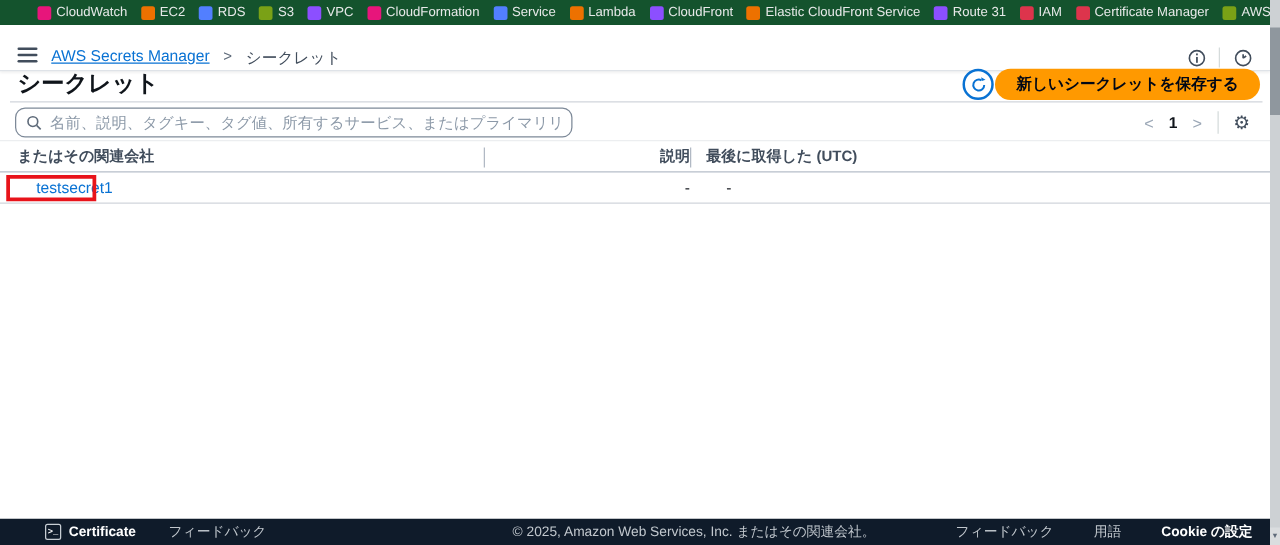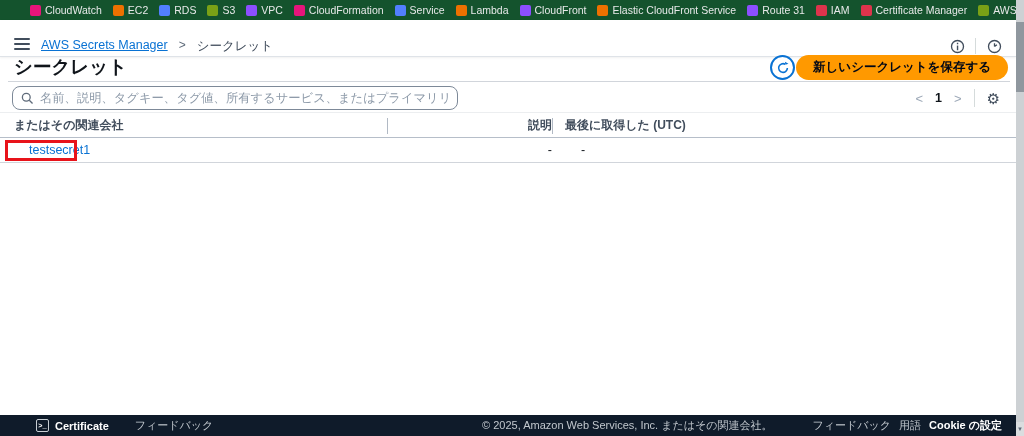--- a/index.html
+++ b/index.html
@@ -88,21 +88,21 @@
     padding:0 14px 0 36px; font-size:11px; color:#d1d5db;
   }
   .footer .left { display:flex; align-items:center; gap:26px; }
   .cloudshell { display:flex; align-items:center; gap:6px; color:#ffffff; font-weight:700; cursor:pointer; }
   .cloudshell-icon {
     width:13px; height:13px; border:1px solid #c8ced4; border-radius:2px;
     font-size:7px; color:#fff; display:flex; align-items:center; justify-content:center;
     font-family:"Liberation Mono", monospace; font-weight:700;
   }
   .footer-link { cursor:pointer; color:#c1c7cd; }
-  .footer .right { margin-left:auto; display:flex; align-items:flex-start; gap:8px; }
+  .footer .right { margin-left:auto; display:flex; align-items:flex-start; gap:32px; }
   .copyright { color:#c1c7cd; margin-right:32px; }
   .cookie-link { color:#ffffff; font-weight:700; cursor:pointer; }
   
   .scrollbar { position:absolute; top:0; right:0; width:8px; height:436px; background:#cdd1d4; }
   .scroll-thumb { position:absolute; top:22px; left:0; width:8px; height:70px; background:#8f979e; }
   .scroll-btn {
     position:absolute; bottom:0; left:0; width:8px; height:14px; background:#dadddf;
     display:flex; align-items:center; justify-content:center;
     font-size:6px; color:#5f6b7a;
   }

